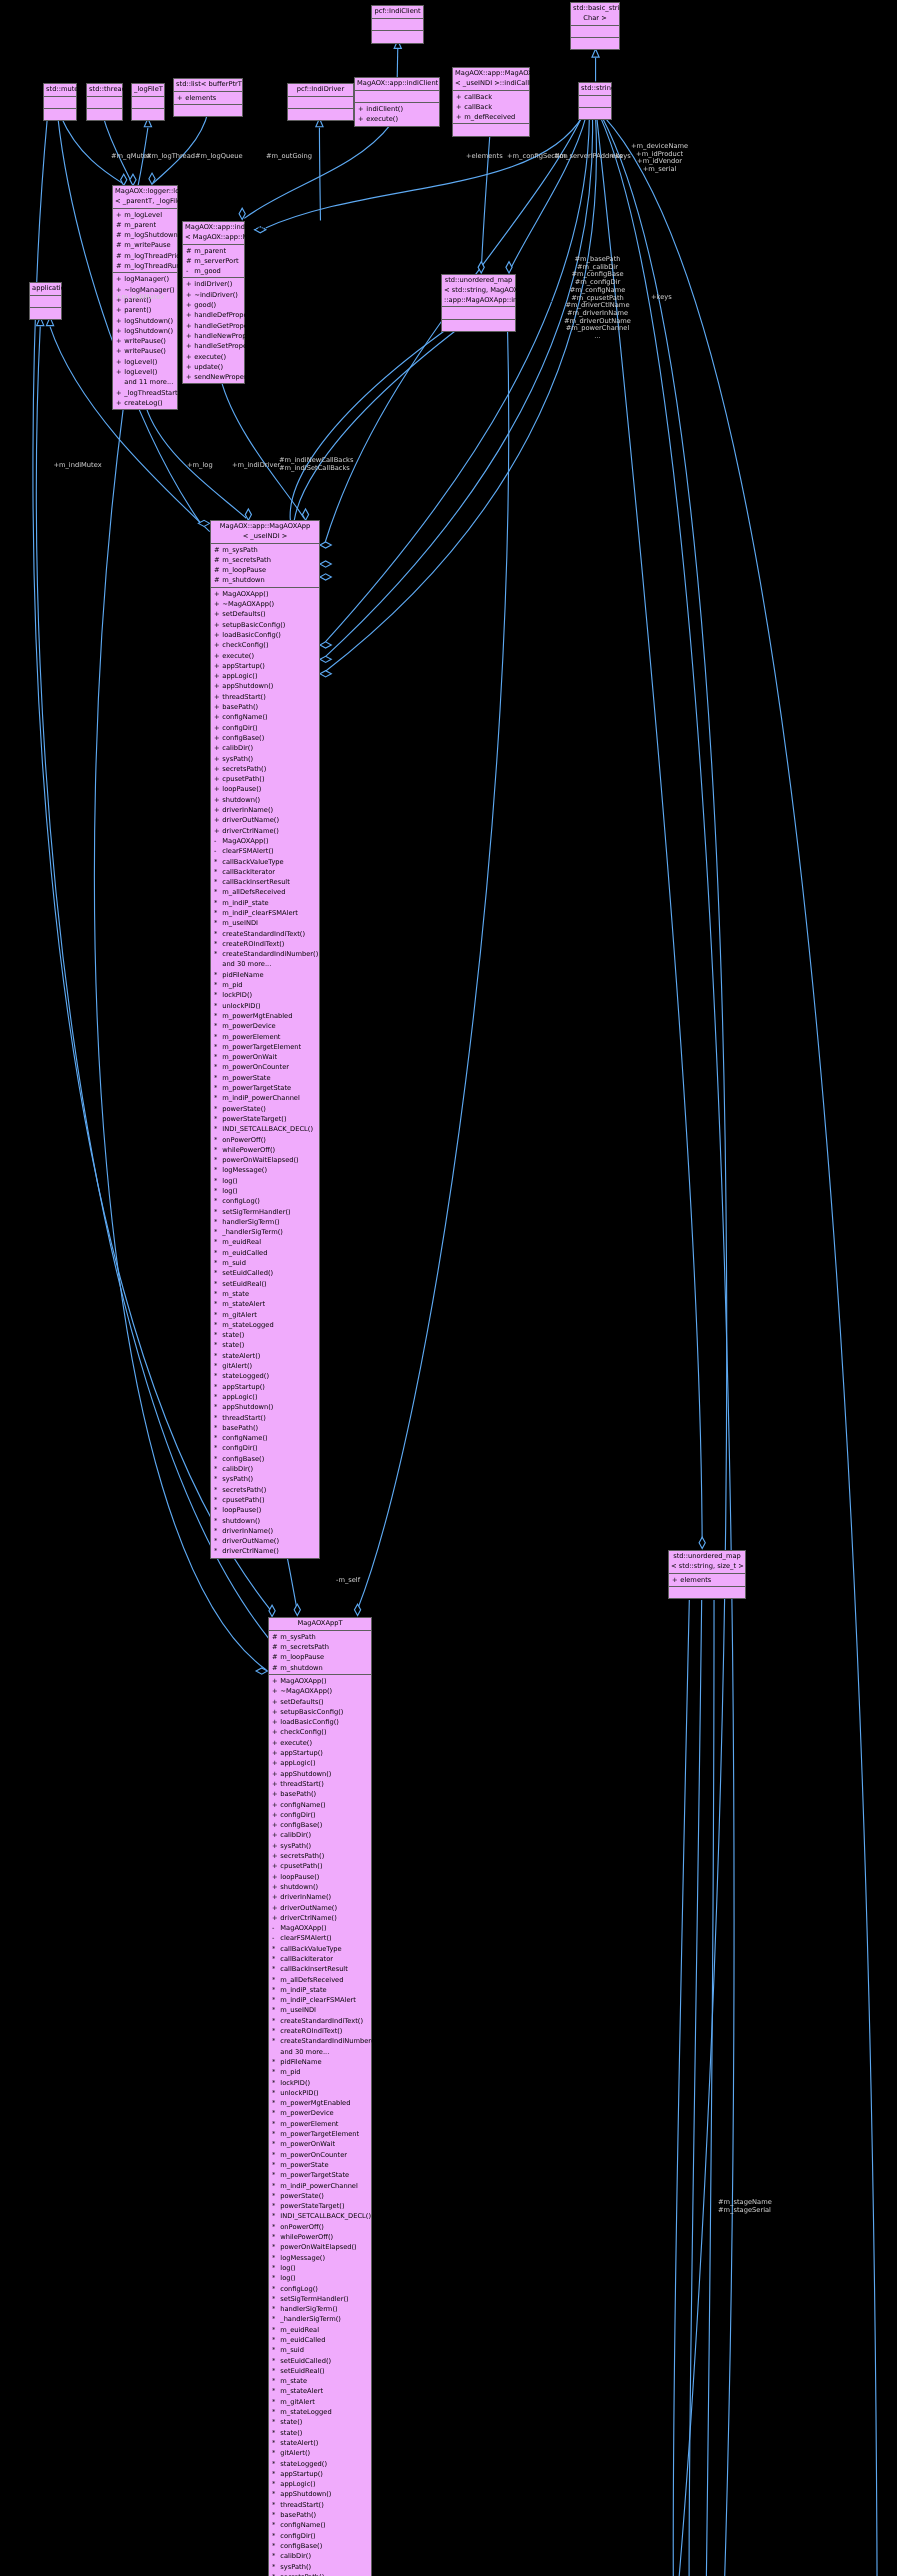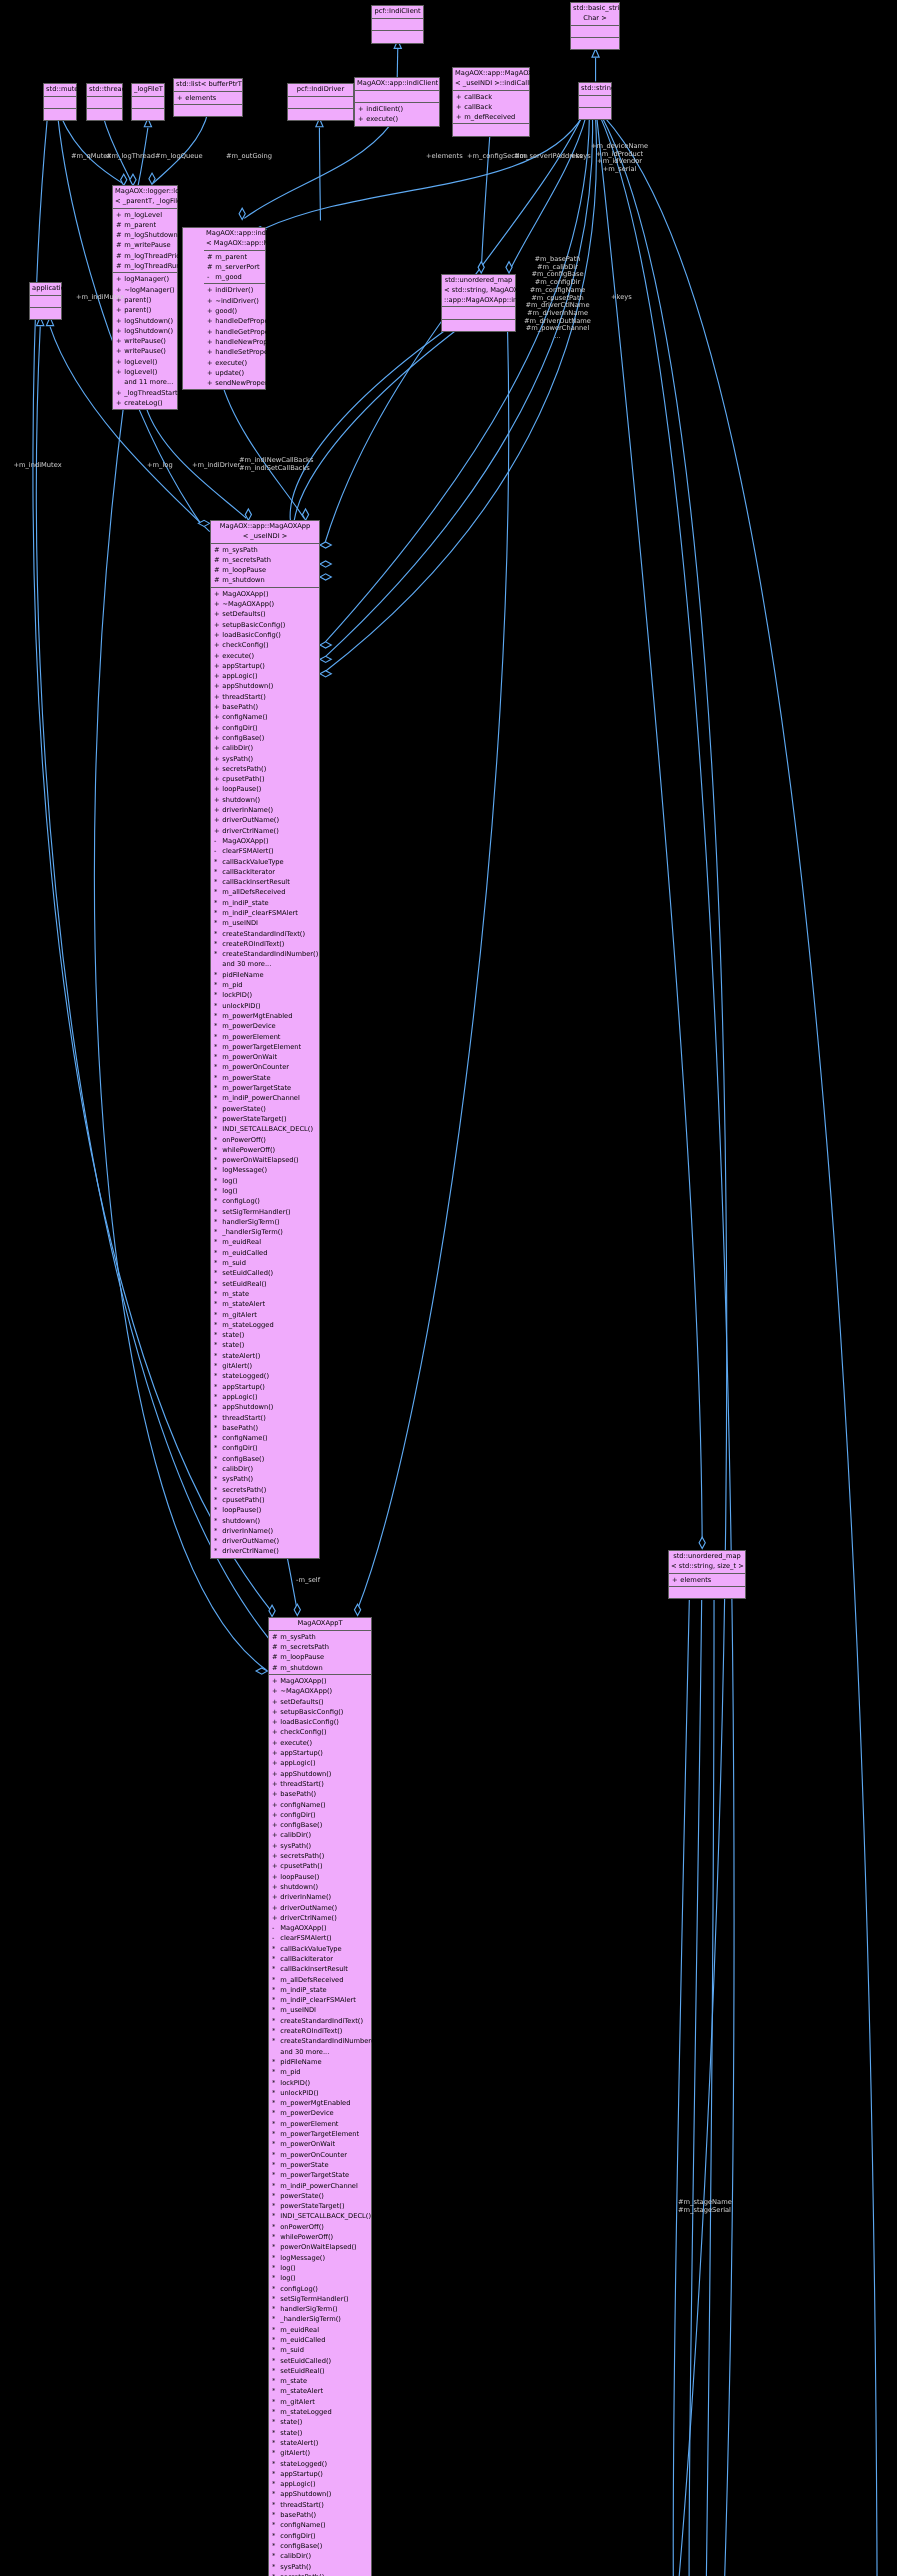--- a/index.html
+++ b/index.html
@@ -8,21 +8,21 @@
   #edges{position:absolute;left:0;top:0;z-index:1;}
   .classbox{position:absolute;z-index:2;background:#f0abfc;border:1px solid #5e5e5e;
             box-sizing:border-box;color:#000;}
   .cb-title{border-bottom:0.5px solid #5e5e5e;padding:1px 2.1px;text-align:center;}
   .cb-title div{font-size:6.7px;line-height:9.8px;white-space:nowrap;}
   .cb-section{border-bottom:0.5px solid #5e5e5e;min-height:9.3px;padding:1px 0;}
   .cb-section:last-child{border-bottom:none;}
   .row{display:flex;font-size:6.7px;line-height:10.3px;white-space:nowrap;padding:0 3.1px;}
   .row .pfx{width:8.2px;flex:0 0 8.2px;text-align:left;}
   .edge-label{position:absolute;z-index:3;color:#cfcfcf;font-size:6.7px;line-height:7.7px;
-              white-space:nowrap;}
+              white-space:nowrap;padding-left:40px;}
   .edge-label.center{text-align:center;}
 </style>
 </head>
 <body>
 
 <div id="canvas">
 
   <svg id="edges" width="898" height="3285" viewBox="0 0 1743 6377" fill="none" stroke="#5da9f2" stroke-width="2.2">
 
     <path d="M118,226 C150,300 205,335 238,356"></path>
@@ -293,21 +293,21 @@
           <div class="row">
             <span class="pfx">+</span>
             <span>_logThreadStart()</span>
           </div>
           <div class="row">
             <span class="pfx">+</span>
             <span>createLog()</span>
           </div>
         </div>
       </div>
-      <div class="classbox" style="left: 182px; top: 227px; width: 84px; padding-left: 21px;">
+      <div class="classbox" style="left: 182px; top: 221px; width: 63px;">
         <div class="cb-title">
           <div>MagAOX::app::indiDriver</div>
           <div>&lt; MagAOX::app::MagAOXApp &gt;</div>
         </div>
         <div class="cb-section">
           <div class="row">
             <span class="pfx">#</span>
             <span>m_parent</span>
           </div>
           <div class="row">

